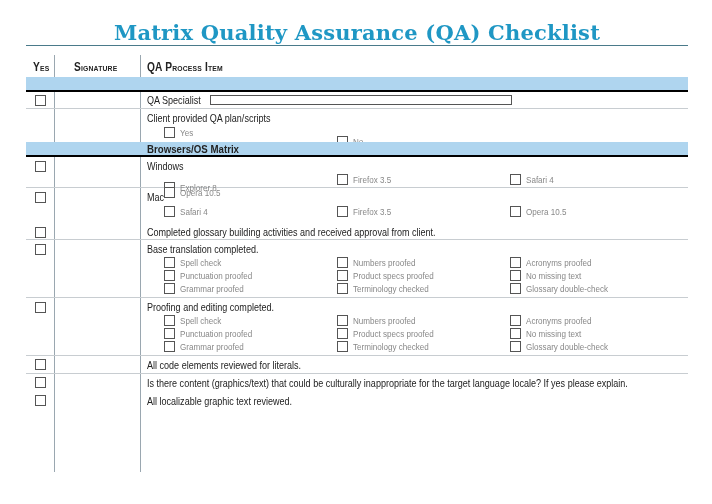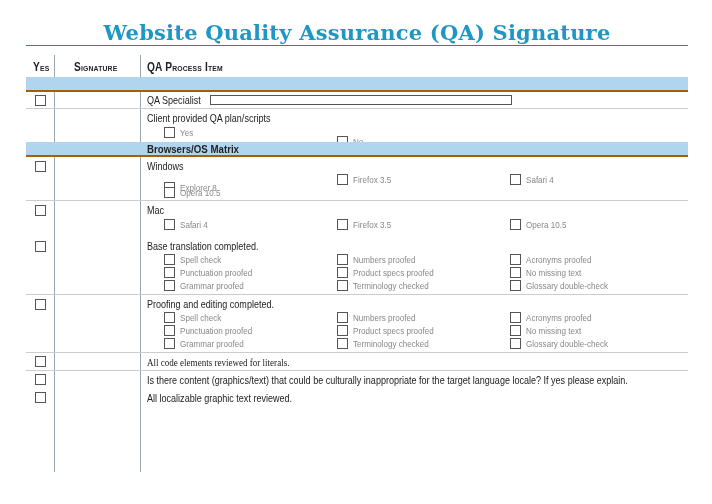--- a/index.html
+++ b/index.html
@@ -13,40 +13,40 @@
     line-height: 26px;
   }
   .title-rule { position: absolute; left: 26px; width: 662px; top: 45px; height: 1px; background: #4a7a8a; }
 
   .table { position: absolute; left: 26px; top: 50px; width: 662px; }
   .vline { position: absolute; width: 1px; background: #9aa7b0; top: 55px; }
 
   .hdr { position: relative; height: 27px; font-weight: bold; font-size: 10px; color: #222; }
   .hdr span { position: absolute; top: 10px; font-variant: small-caps; font-size: 12px; letter-spacing: 0.2px; transform: scaleX(0.85); transform-origin: left; }
 
-  .band { position: relative; height: 15px; background: #afd5ef; border-bottom: 2px solid #a16207; }
+  .band { position: relative; height: 15px; background: #afd5ef; border-bottom: 2px solid #000000; }
   .band .label { position: absolute; left: 121px; top: 0px; font-size: 11px; font-weight: bold; color: #222; line-height: 15px; transform: scaleX(0.88); transform-origin: left; }
 
   .row { position: relative; border-bottom: 1px solid #c8cdd1; }
   .row:last-child { border-bottom: none; }
   .yesbox {
     position: absolute; left: 9px; width: 11px; height: 11px; border: 1px solid #555; background: #fff;
   }
   .qa { position: absolute; left: 121px; right: 0; top: 0; bottom: 0; }
   .qa .main { position: absolute; left: 0; font-size: 10.5px; color: #222; line-height: 13px; white-space: nowrap; transform: scaleX(0.86); transform-origin: left; }
   .field { position: absolute; height: 10px; border: 1px solid #555; background: #fff; }
 
   .sub { position: absolute; display: flex; align-items: center; height: 13px; white-space: nowrap; }
   .sub .cb { width: 11px; height: 11px; border: 1px solid #555; background: #fff; flex: 0 0 11px; }
   .sub .lbl { margin-left: 5px; font-size: 9.5px; color: #888; transform: scaleX(0.85); transform-origin: left; }
 </style>
 </head>
 <body>
 
-<div class="title">Website Quality Assurance (QA) Signature</div>
+<div class="title">Matrix Quality Assurance (QA) Checklist</div>
 <div class="title-rule"></div>
 
 <div class="vline" style="left:54px; height:417px;"></div>
 <div class="vline" style="left:140px; height:417px;"></div>
 
 <div class="table">
 
   <div class="hdr">
     <span style="left:7px;">Yes</span>
     <span style="left:48px;">Signature</span>
@@ -77,21 +77,21 @@
         <div class="cb"></div>
         <span class="lbl">No</span>
       </div>
     </div>
   </div>
 
   <div class="band">
     <span class="label">Browsers/OS Matrix</span>
   </div>
 
-  <div class="row" style="height:44px;">
+  <div class="row" style="height:31px;">
     <div class="yesbox" style="top:4px;"></div>
     <div class="qa">
       <span class="main" style="top:3px;">Windows</span>
       <div class="sub" style="left:17px; top:24px;">
         <div class="cb"></div>
         <span class="lbl">Explorer 8</span>
       </div>
       <div class="sub" style="left:190px; top:16px;">
         <div class="cb"></div>
         <span class="lbl">Firefox 3.5</span>
@@ -120,20 +120,26 @@
         <span class="lbl">Firefox 3.5</span>
       </div>
       <div class="sub" style="left:363px; top:17px;">
         <div class="cb"></div>
         <span class="lbl">Opera 10.5</span>
       </div>
     </div>
   </div>
 
 
+  <div class="row" style="height:16px;">
+    <div class="yesbox" style="top:3px;"></div>
+    <div class="qa">
+      <span class="main" style="top:2px;">Completed glossary building activities and received approval from client.</span>
+    </div>
+  </div>
 
   <div class="row" style="height:58px;">
     <div class="yesbox" style="top:4px;"></div>
     <div class="qa">
       <span class="main" style="top:3px;">Base translation completed.</span>
       <div class="sub" style="left:17px; top:16px;">
           <div class="cb"></div>
           <span class="lbl">Spell check</span>
         </div>
       <div class="sub" style="left:17px; top:29px;">
@@ -207,21 +213,21 @@
           <div class="cb"></div>
           <span class="lbl">No missing text</span>
         </div>
       <div class="sub" style="left:363px; top:42px;">
           <div class="cb"></div>
           <span class="lbl">Glossary double-check</span>
         </div>
     </div>
   </div>
 
-  <div class="row" style="height:18px;font-family:Liberation Serif, serif;">
+  <div class="row" style="height:18px;">
     <div class="yesbox" style="top:3px;"></div>
     <div class="qa">
       <span class="main" style="top:3px;">All code elements reviewed for literals.</span>
     </div>
   </div>
 
   <div class="row" style="height:18px; border-bottom:none;">
     <div class="yesbox" style="top:3px;"></div>
     <div class="qa">
       <span class="main" style="top:3px;">Is there content (graphics/text) that could be culturally inappropriate for the target language locale? If yes please explain.</span>

